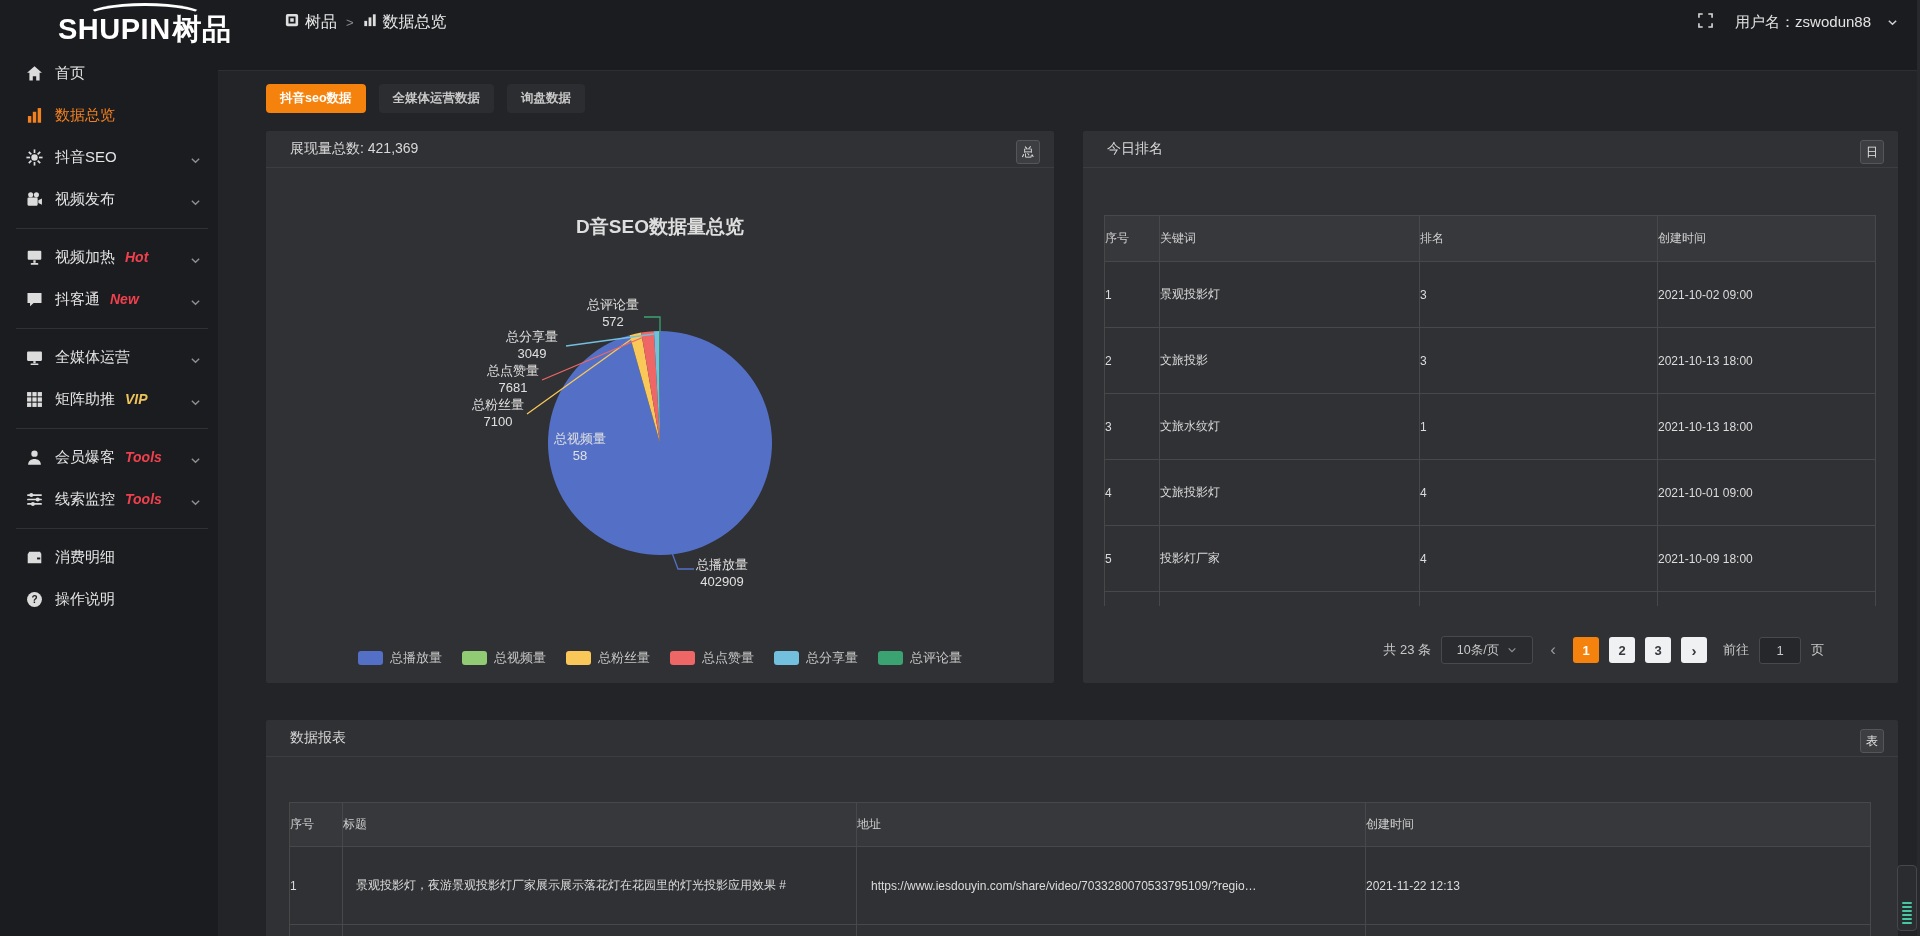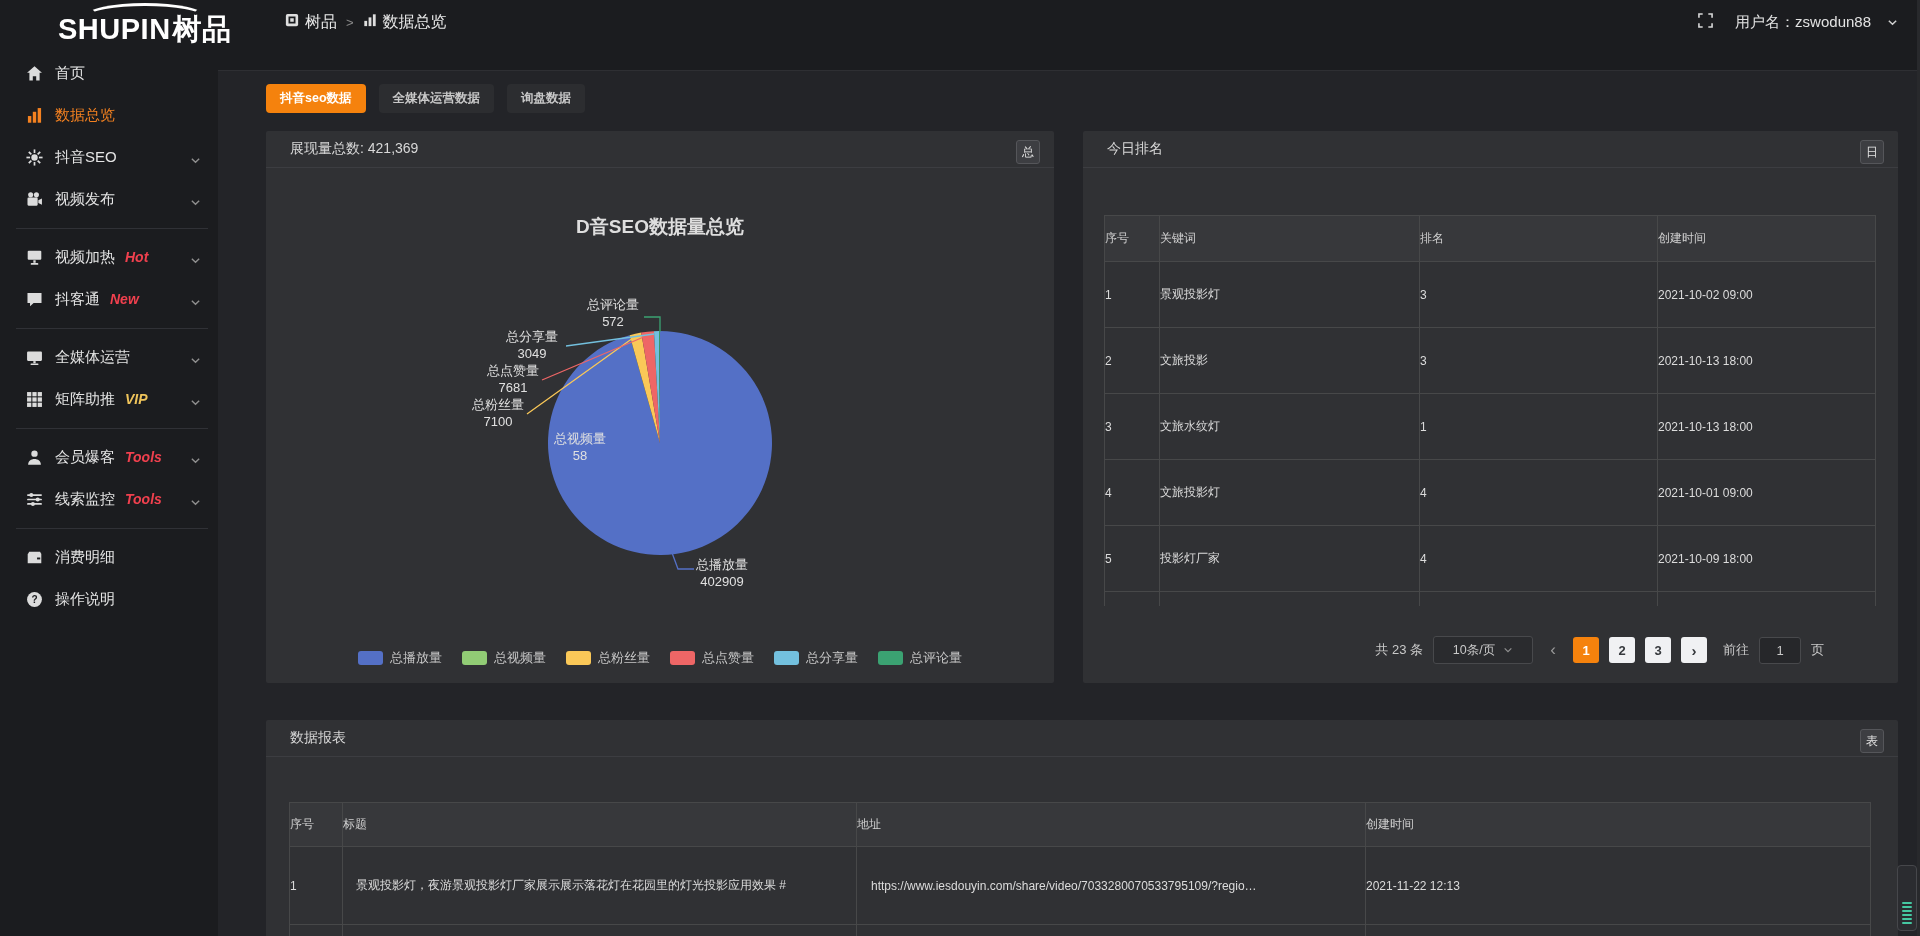--- a/index.html
+++ b/index.html
@@ -67,21 +67,21 @@
   table.dk th, table.dk td { border:1px solid #474849; color:#dcdcdc; font-size:12px; text-align:left; font-weight:normal; }
   table.dk th { background:#37383b; height:46px; color:#d0d0d0; }
   #rank-table td { height:66px; }
   #report-table th { height:44px; }
   #report-table td { height:78px; }
   td.cell-left { text-align:left; padding:0 13px; white-space:nowrap; overflow:hidden; }
   td.cell-link { color:#f48120; text-align:left; padding:8px 14px; white-space:nowrap; overflow:hidden; cursor:pointer; }
 
   
   .pagination { position:absolute; right:74px; bottom:19px; display:flex; align-items:center; gap:10px; font-size:13px; color:#c9c9c9; }
-  .page-size-select { width:100px; height:28px; background:#2a2b2e; border:1px solid #48494c; border-radius:3px; display:flex; align-items:center; justify-content:center; gap:8px; color:#c9c9c9; font-size:12.5px; cursor:pointer; }
+  .page-size-select { width:92px; height:28px; background:#2a2b2e; border:1px solid #48494c; border-radius:3px; display:flex; align-items:center; justify-content:center; gap:8px; color:#c9c9c9; font-size:12.5px; cursor:pointer; }
   .pg-arrow-prev { width:20px; text-align:center; color:#9a9a9a; font-size:17px; cursor:pointer; }
   .pg-btn { width:26px; height:26px; border-radius:3px; display:flex; align-items:center; justify-content:center; font-size:13px; font-weight:bold; cursor:pointer; background:#f0f1f3; color:#36393d; }
   .pg-btn.active { background:#f5820d; color:#fff; }
   .pg-next { font-size:15px; }
   .goto-input { width:42px; height:27px; background:#26272a; border:1px solid #48494c; border-radius:3px; color:#c9c9c9; font-size:13px; text-align:center; }
 
   
   .scroll-track { position:absolute; right:0; top:0; width:3px; height:936px; background:#28292c; }
   .float-widget { position:absolute; right:3px; bottom:5px; width:20px; height:66px; background:#2b2c30; border:1px solid #46474b; border-radius:4px; }
   .float-widget .stripes { position:absolute; left:4px; right:4px; bottom:6px; }

